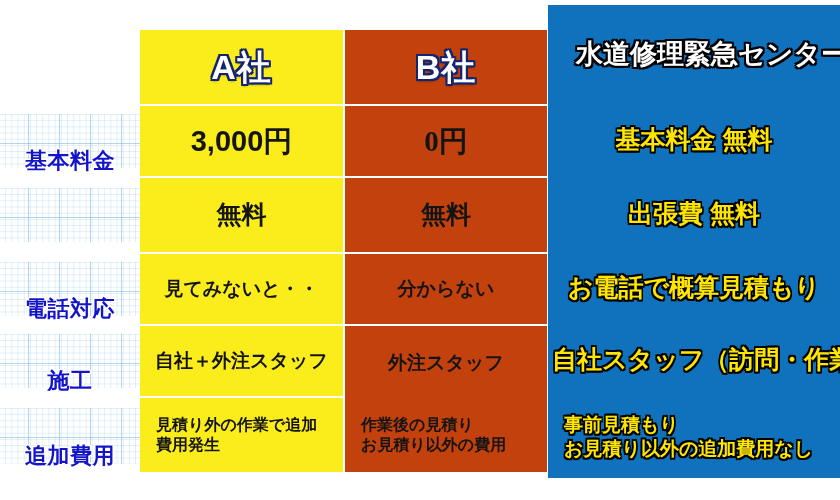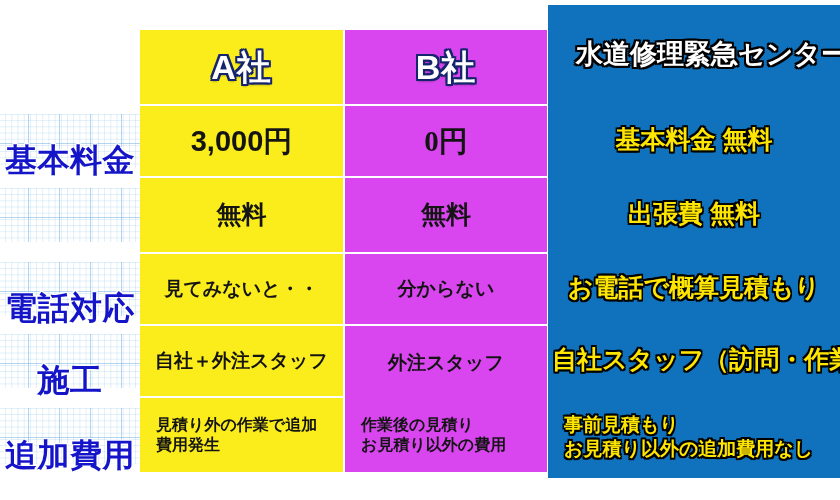--- a/index.html
+++ b/index.html
@@ -51,21 +51,21 @@
       linear-gradient(to right, rgba(150,200,235,0.30) 1px, transparent 1px),
       linear-gradient(to bottom, rgba(150,200,235,0.30) 1px, transparent 1px);
     background-size: 31px 31px, 31px 31px, 6.2px 6.2px, 6.2px 6.2px;
     background-position: -3px -2px, -3px -2px, -1px 0px, -1px 0px;
   }
   .row-label-text {
     position: relative;
     z-index: 2;
     color: #1414c8;
     font-weight: bold;
-    font-size: 32px;
+    font-size: 22px;
     letter-spacing: 0.5px;
     text-shadow:
        1px 0 0 #ffffff, -1px 0 0 #ffffff,
        0 1px 0 #ffffff, 0 -1px 0 #ffffff,
        1px 1px 0 #ffffff, -1px -1px 0 #ffffff,
        1px -1px 0 #ffffff, -1px 1px 0 #ffffff;
     white-space: nowrap;
     margin-top: 40px;
   }
 
@@ -93,21 +93,21 @@
     padding: 0 4px;
     box-sizing: border-box;
     line-height: 1.25;
   }
 
   
   .col-a .cell { background: #faed1b; }
   .col-a .cell-inner { color: #141414; font-weight: bold; }
 
   
-  .col-b .cell { background: #d946ef; }
+  .col-b .cell { background: #c2410c; }
   .col-b .cell-inner { color: #141414; font-weight: bold; }
 
   
   .col-own .cell { background: #1072bc; }
   .col-own .cell-inner { color: #ffe600; font-weight: bold; }
 
   
   .hdr-a .cell-inner,
   .hdr-b .cell-inner {
     color: #ffffff;

